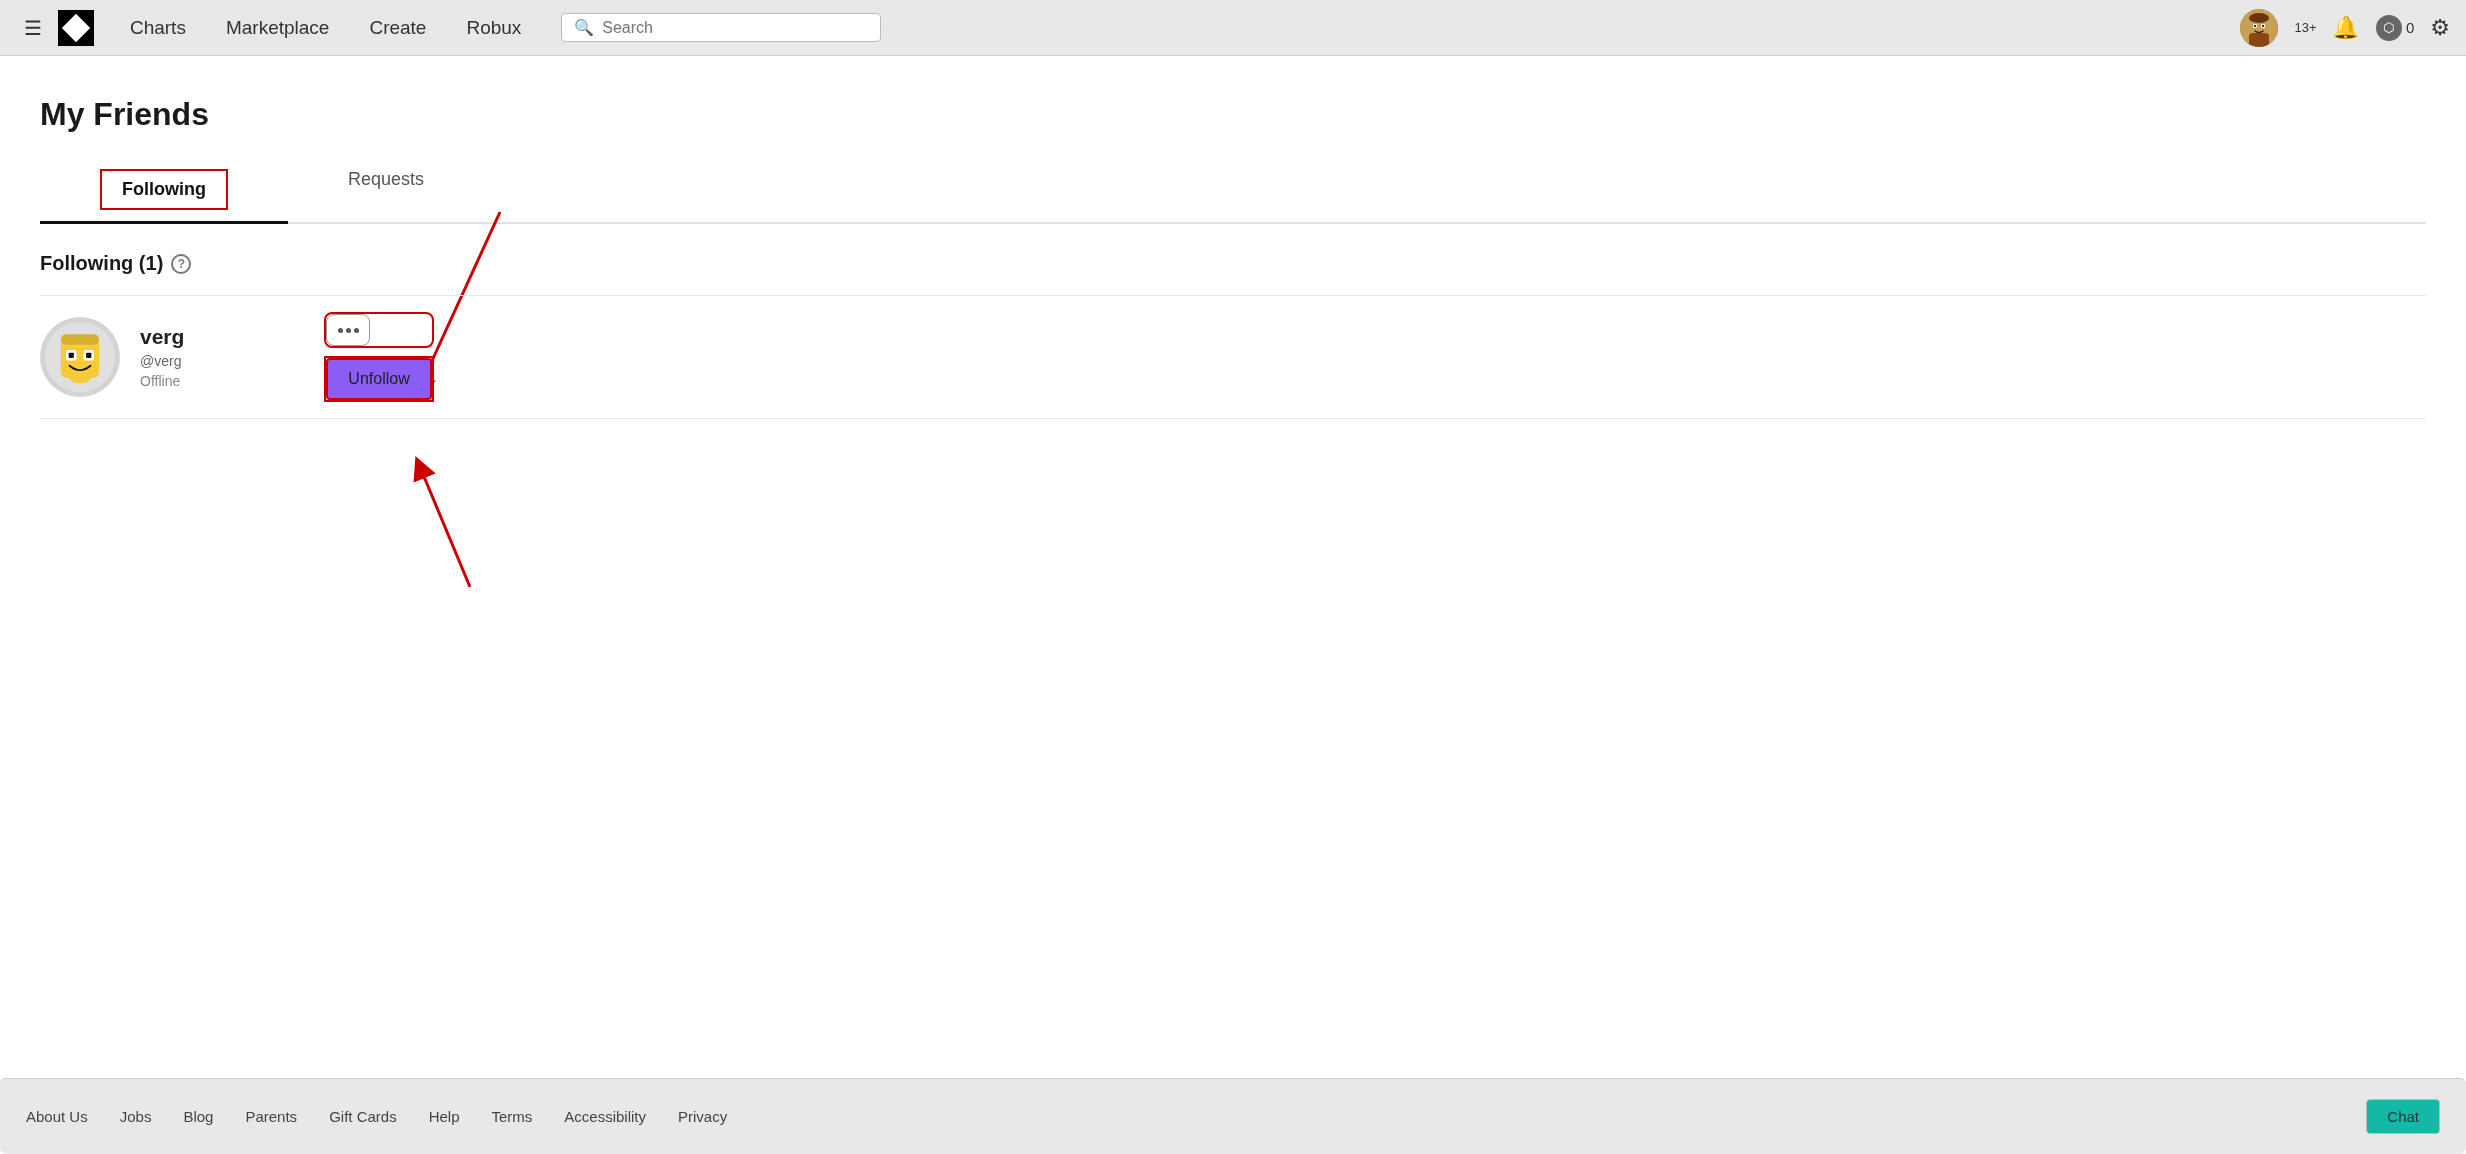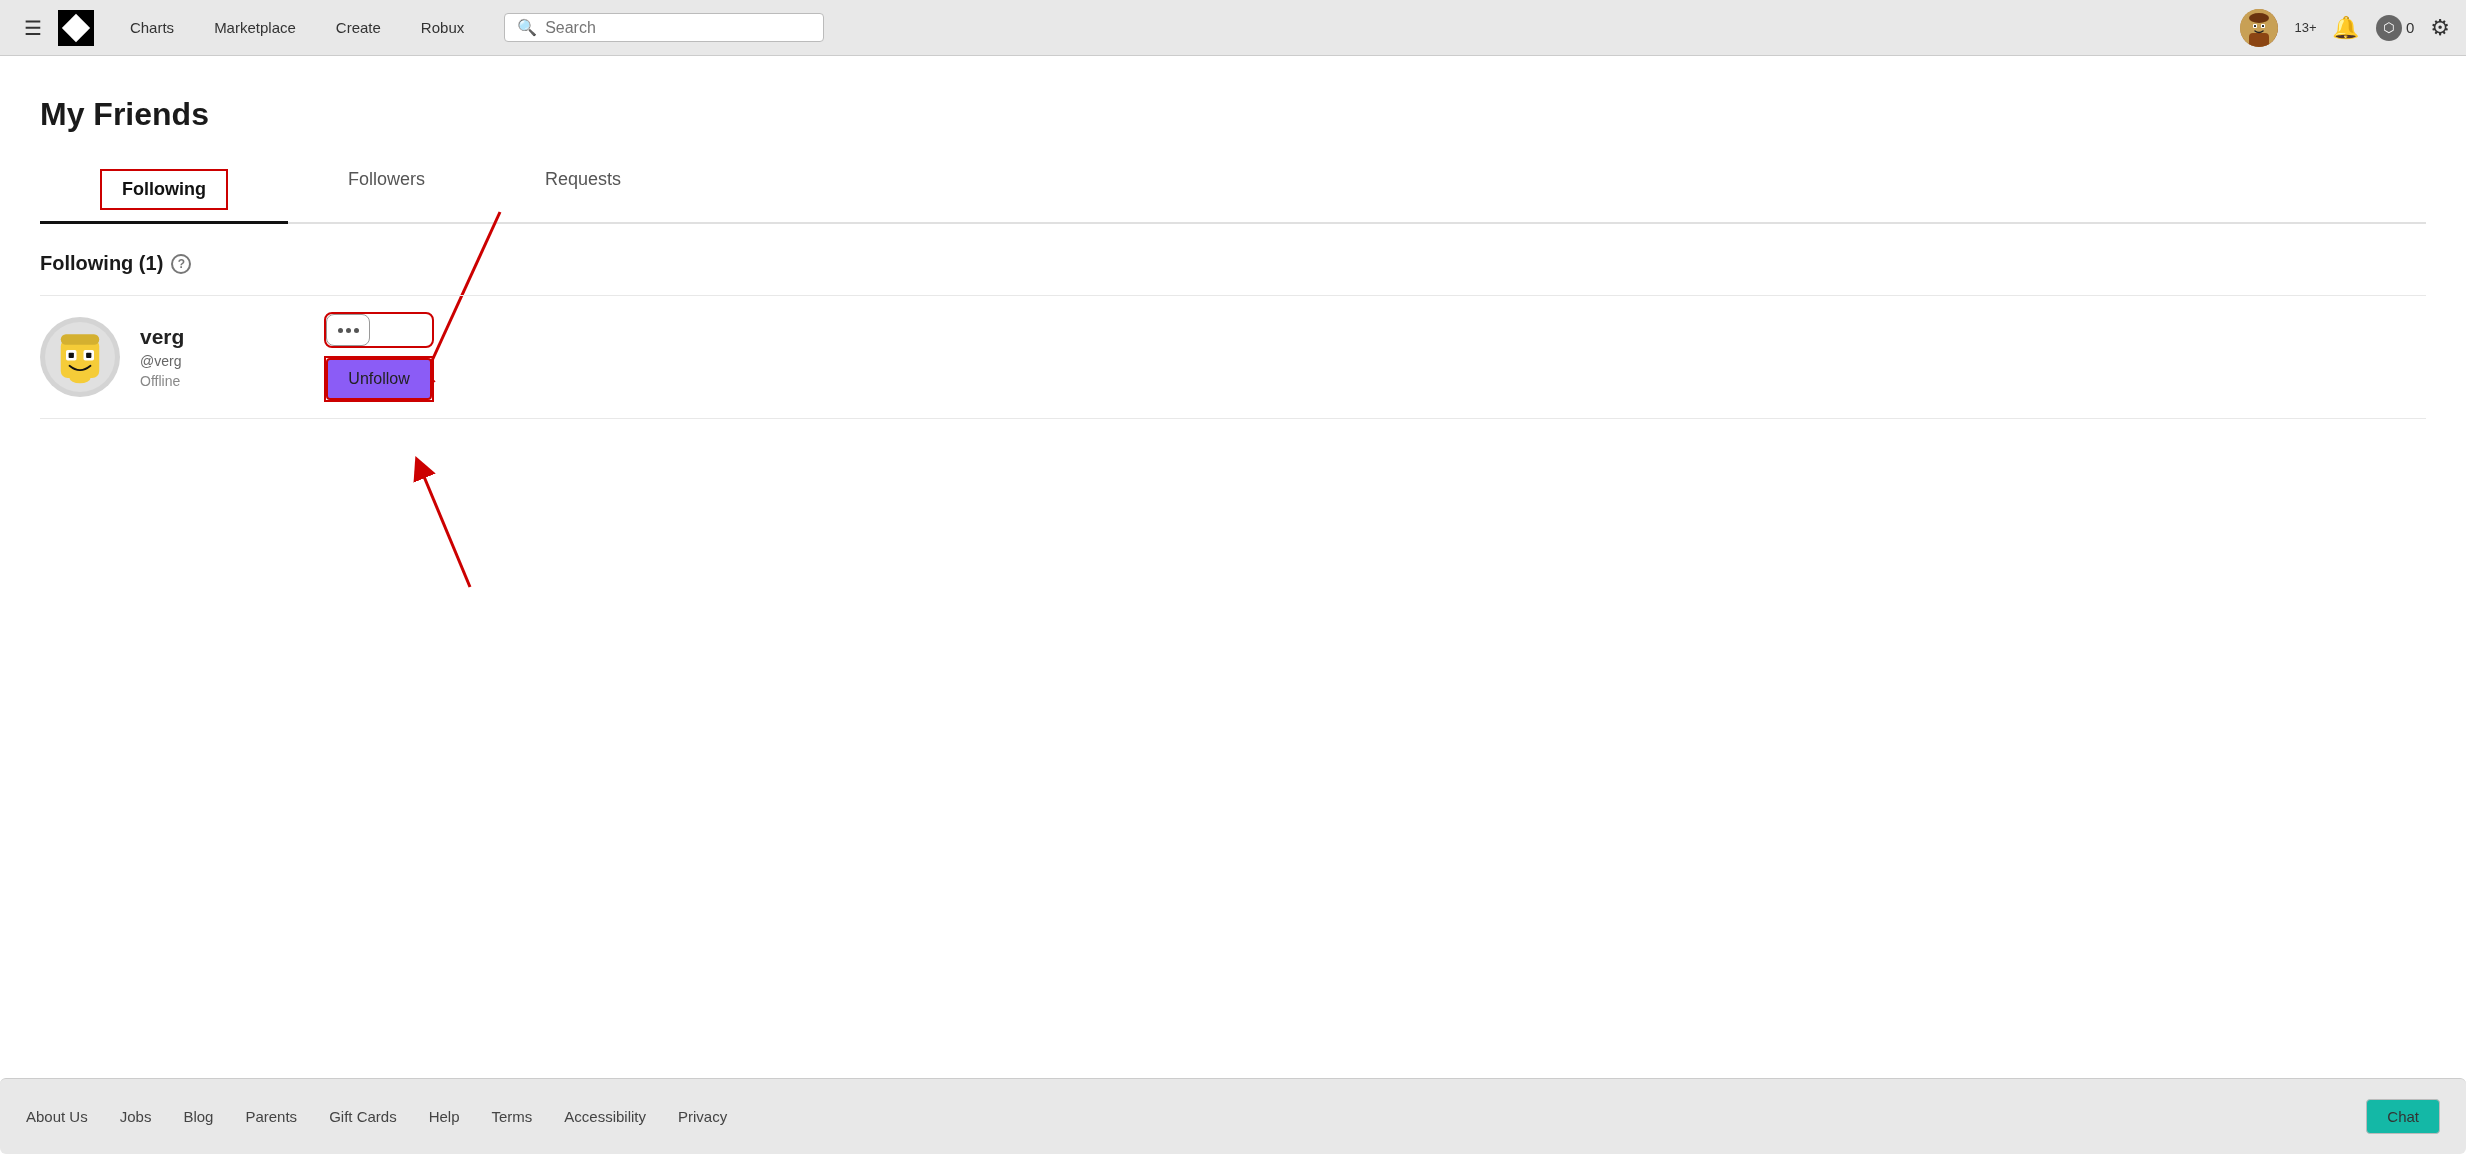--- a/index.html
+++ b/index.html
@@ -39,21 +39,21 @@
       transform: rotate(45deg);
     }
     .nav-links {
       display: flex;
       align-items: center;
       gap: 0;
       margin-left: 8px;
     }
     .nav-link {
       padding: 0 20px;
-      font-size: 15px;
+      font-size: 19px;
       color: #333;
       cursor: pointer;
       font-weight: 400;
       white-space: nowrap;
     }
     .nav-search {
       margin-left: 12px;
       display: flex;
       align-items: center;
       background: #fff;
@@ -343,21 +343,20 @@
 </nav>
 
 <main class="main-content content-wrapper">
   <h1 class="page-title">My Friends</h1>
 
   <div class="tabs-wrapper" style="position:relative;">
     <div class="tabs">
       <div class="tab active" style="position:relative;">
         <span style="border: 2.5px solid #cc0000; padding: 8px 20px; display:inline-block;">Following</span>
       </div>
-      <div class="tab">Followers</div>
       <div class="tab">Requests</div>
     </div>
 
     <svg style="position:absolute; top:0; left:0; width:100%; height:600px; pointer-events:none; overflow:visible;">
 
       <defs>
         <marker id="arrowhead" markerWidth="8" markerHeight="8" refX="4" refY="4" orient="auto">
           <polygon points="0 0, 8 4, 0 8" fill="#cc0000"></polygon>
         </marker>
       </defs>

